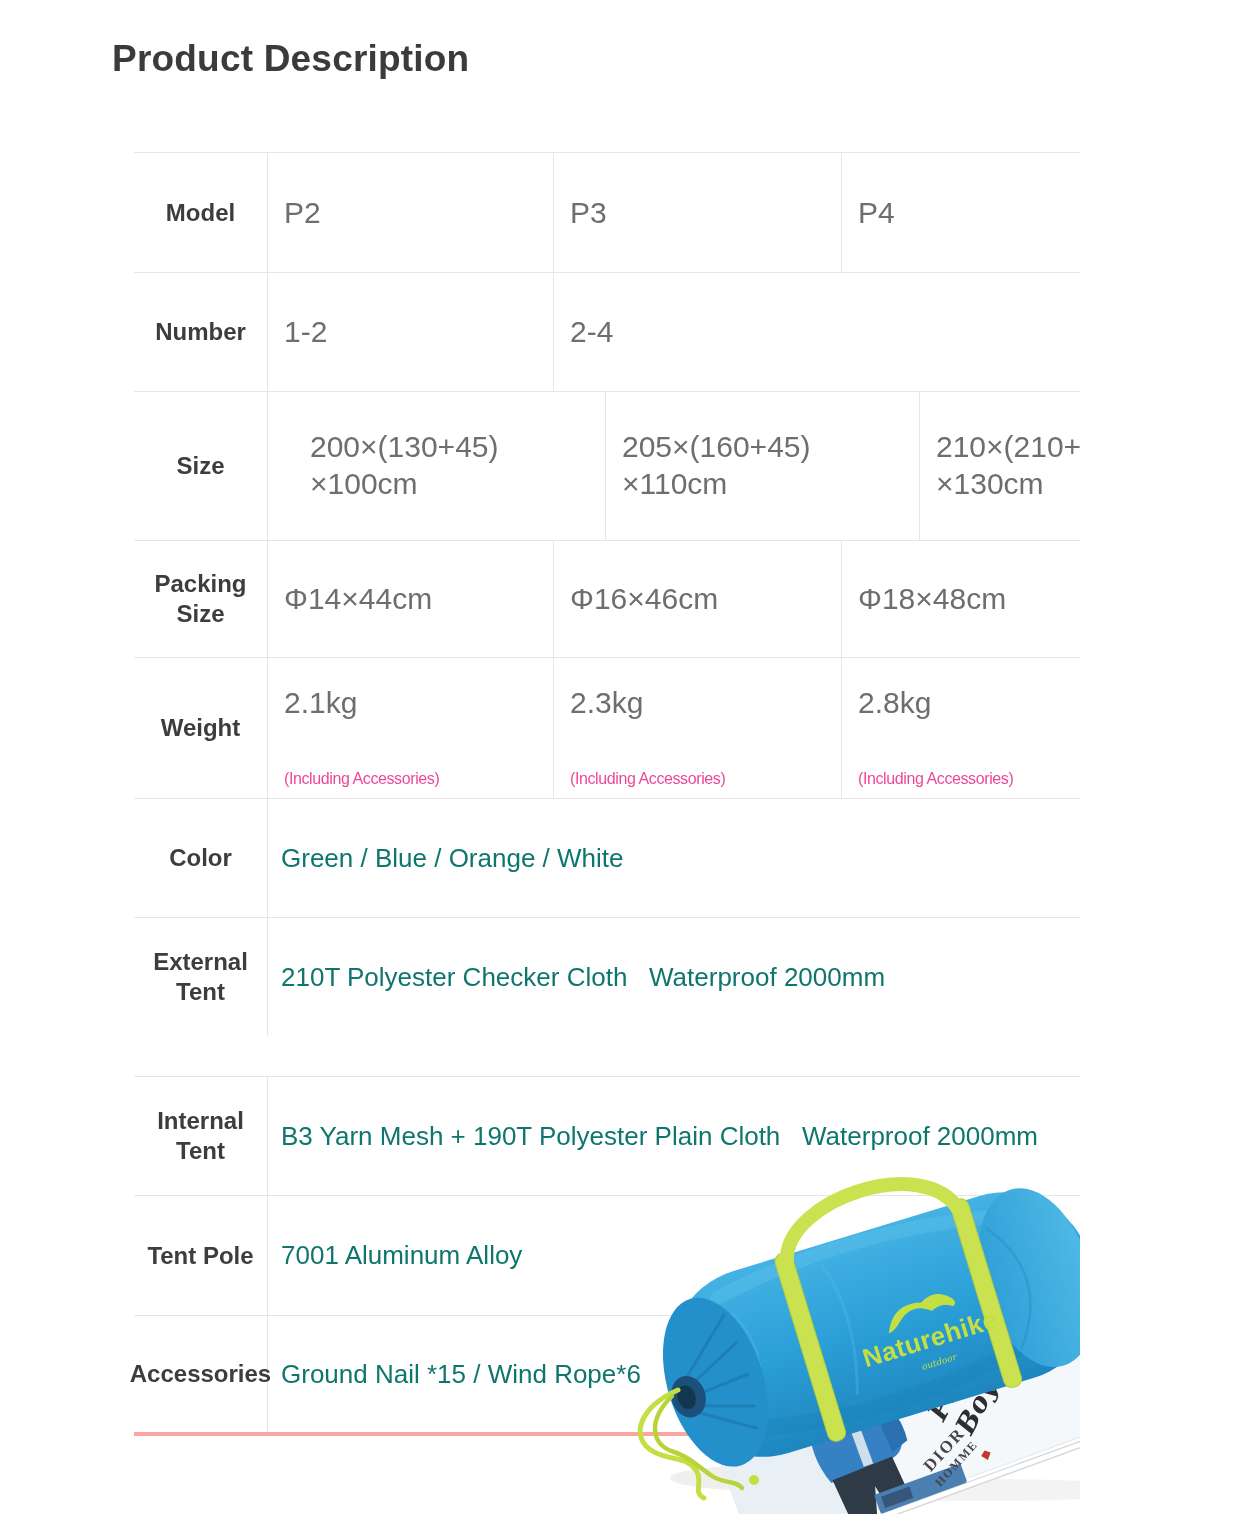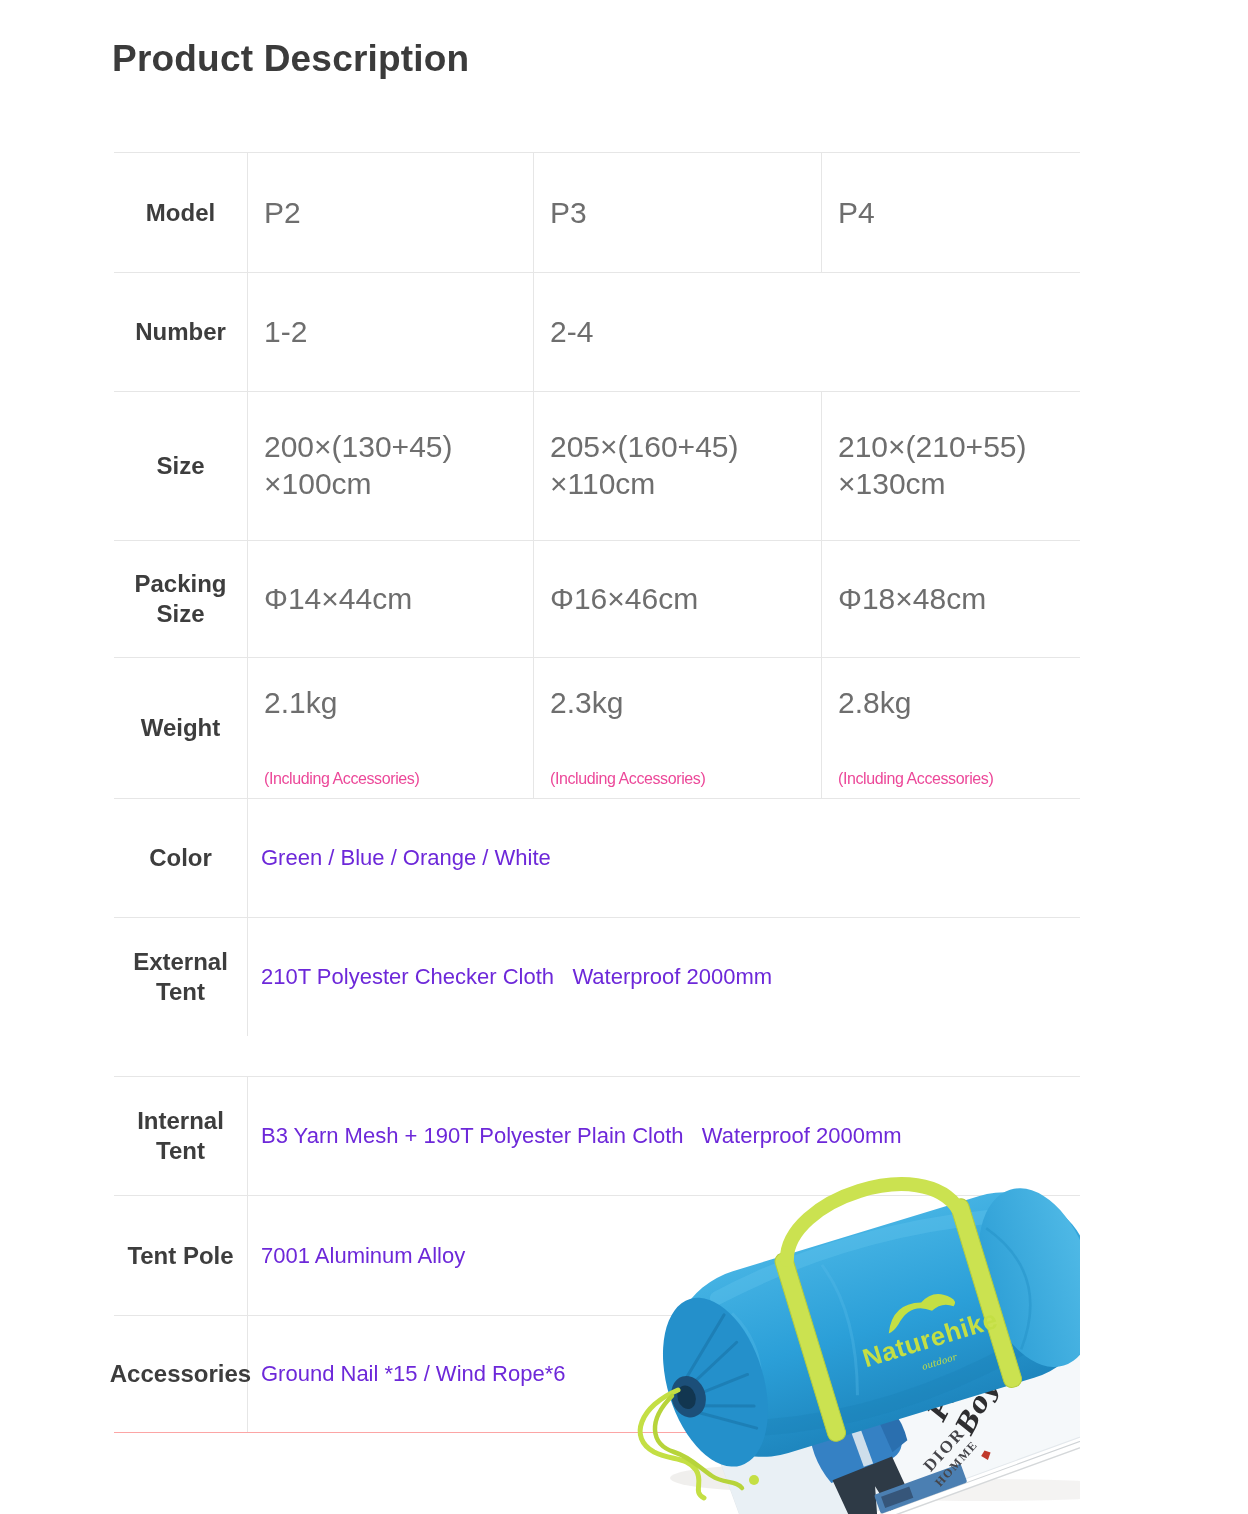--- a/index.html
+++ b/index.html
@@ -12,32 +12,32 @@
   }
   .page-title{
     position:absolute;left:112px;top:38px;
     font-size:37px;font-weight:700;color:#3b3b3b;letter-spacing:0.2px;
   }
   .page-edge{
     position:absolute;left:1204px;top:0;width:2px;height:1514px;
     background:#f1f1f1;
   }
   .spec-table{
-    position:absolute;left:114px;top:152px;width:979px;
-    border-bottom:1px solid #fca5a5;
+    position:absolute;left:134px;top:152px;width:979px;
+    border-bottom:4px solid #fca5a5;
   }
   .t-row{
     display:grid;box-sizing:border-box;
     border-top:1px solid #e6e6e6;
   }
   .t-row.cols{grid-template-columns:134px 285px 288px 272px;}
   .t-row.span{grid-template-columns:134px 845px;}
   .r-model{height:120px;}
   .r-number{height:119px;}
-  .r-size{height:149px;}
+  .r-size{height:149px;gap:26px;}
   .r-packing{height:117px;}
   .r-weight{height:141px;}
   .r-color{height:119px;}
   .r-external{height:119px;}
   .r-internal{height:119px;margin-top:40px;}
   .r-pole{height:120px;}
   .r-acc{height:117px;}
   .lbl{
     display:flex;align-items:center;justify-content:center;
     text-align:center;
@@ -50,21 +50,21 @@
     padding-left:16px;box-sizing:border-box;
     font-size:30px;color:#6e6e6e;
   }
   .cols .v2,.cols .v3{border-left:1px solid #e6e6e6;}
   .val.lines{flex-direction:column;align-items:flex-start;justify-content:center;line-height:1.22;}
   .val.wt{flex-direction:column;align-items:flex-start;justify-content:center;padding-top:18px;gap:38px;}
   .wt-note{font-size:16px;color:#ec4899;letter-spacing:-0.4px;margin-top:12px;}
   .spanval{
     display:flex;align-items:center;
     padding-left:13px;box-sizing:border-box;
-    font-size:22px;color:#6d28d9;font-weight:400;
+    font-size:26px;color:#0f766e;font-weight:400;
     white-space:pre-wrap;
   }
   .photo{
     position:absolute;left:620px;top:1160px;width:628px;height:354px;z-index:5;
   }
   .mag-script{font-family:"DejaVu Serif","Liberation Serif",serif;font-style:italic;font-weight:700;font-size:27px;fill:#2e2e30;}
   .mag-serif{font-family:"Liberation Serif","DejaVu Serif",serif;font-weight:700;fill:#45454a;}
   .logo-text{font-family:"Liberation Sans",sans-serif;font-weight:700;}
   .logo-sub{font-family:"DejaVu Serif",serif;font-style:italic;}
 </style>

